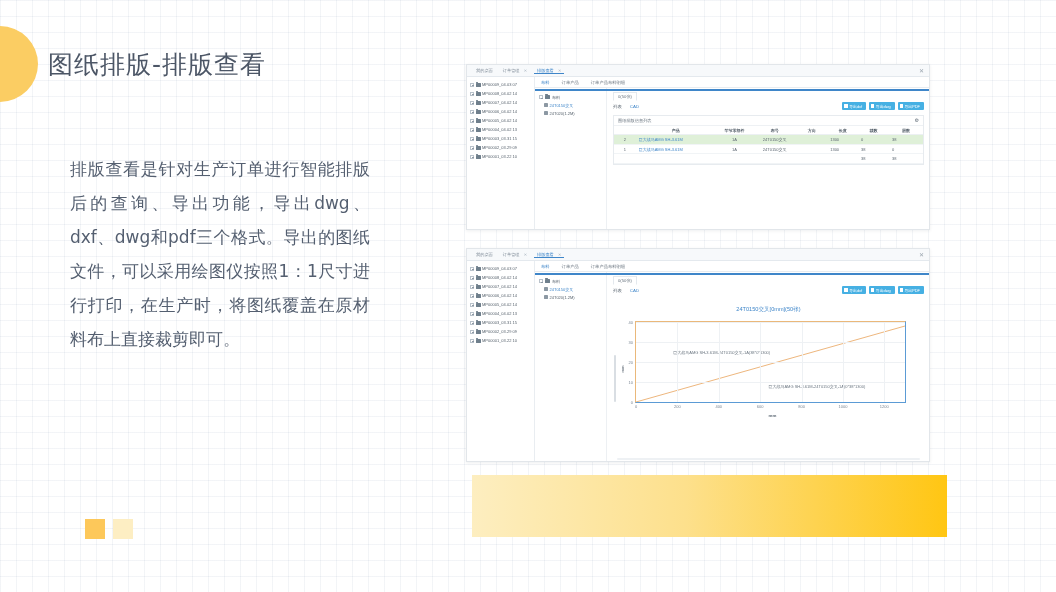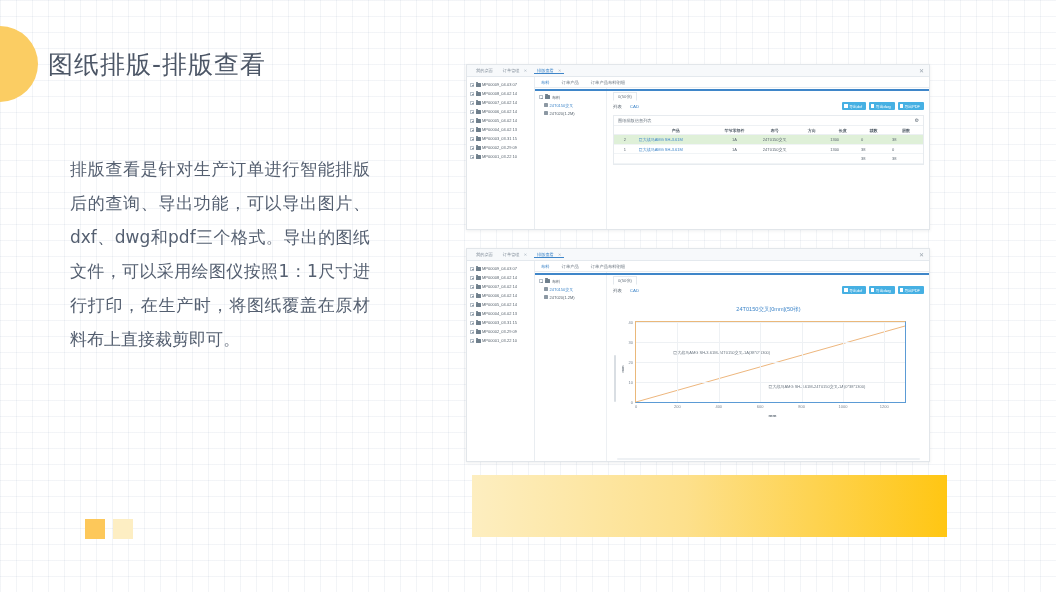--- a/index.html
+++ b/index.html
@@ -201,21 +201,21 @@
 </style>
 </head>
 <body>
 
 <div class="deco-circle"></div>
 <div class="deco-sq-a"></div>
 <div class="deco-sq-b"></div>
 <div class="deco-bar"></div>
 
 <div class="slide-title">图纸排版-排版查看</div>
-<div class="slide-body">排版查看是针对生产订单进行智能排版后的查询、导出功能，可以导出图片、dxf、dwg和pdf三个格式。导出的图纸文件，可以采用绘图仪按照1：1尺寸进行打印，在生产时，将图纸覆盖在原材料布上直接裁剪即可。</div>
+<div class="slide-body">排版查看是针对生产订单进行智能排版后的查询、导出功能，导出dwg、dxf、dwg和pdf三个格式。导出的图纸文件，可以采用绘图仪按照1：1尺寸进行打印，在生产时，将图纸覆盖在原材料布上直接裁剪即可。</div>
 
 <div class="shot" id="shot-top">
 
   <div class="tabstrip">
     <div class="btab">
       <span>我的桌面</span>
     </div>
     <div class="btab">
       <span>订单管理</span>
       <span class="xmark">✕</span>

